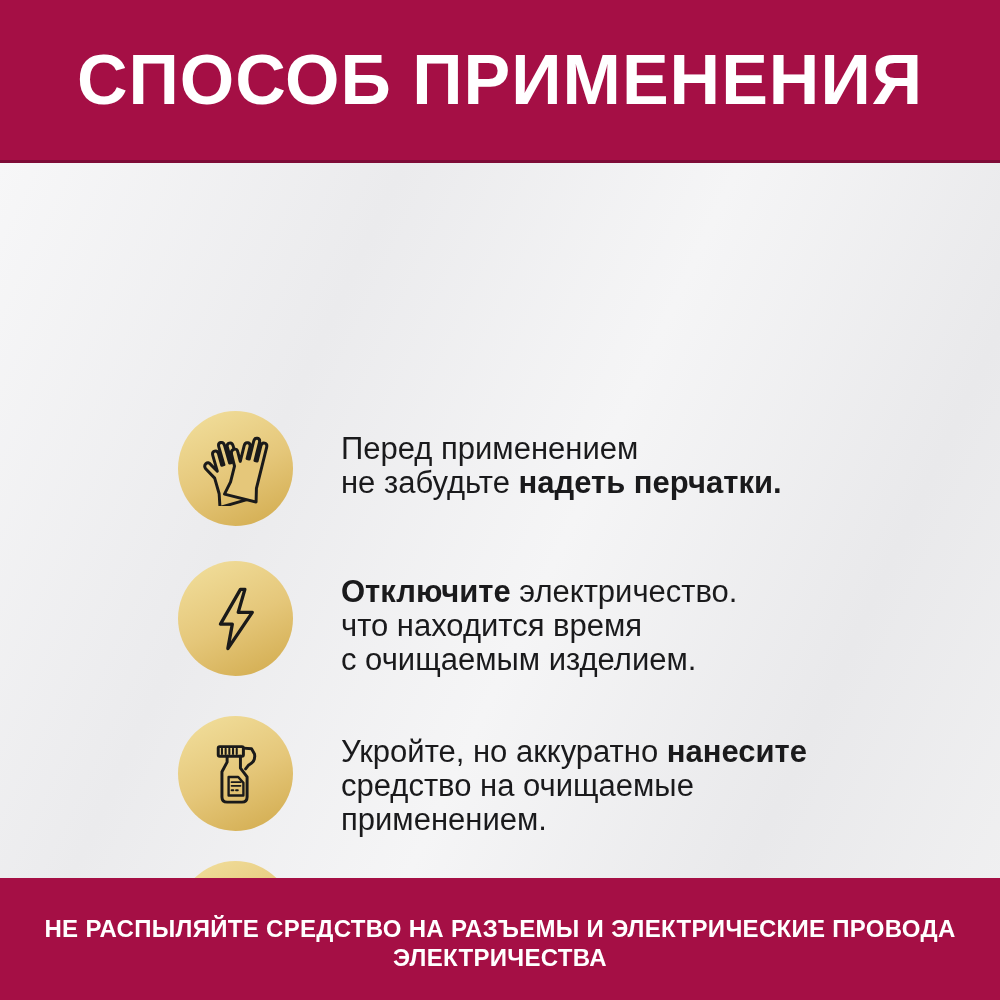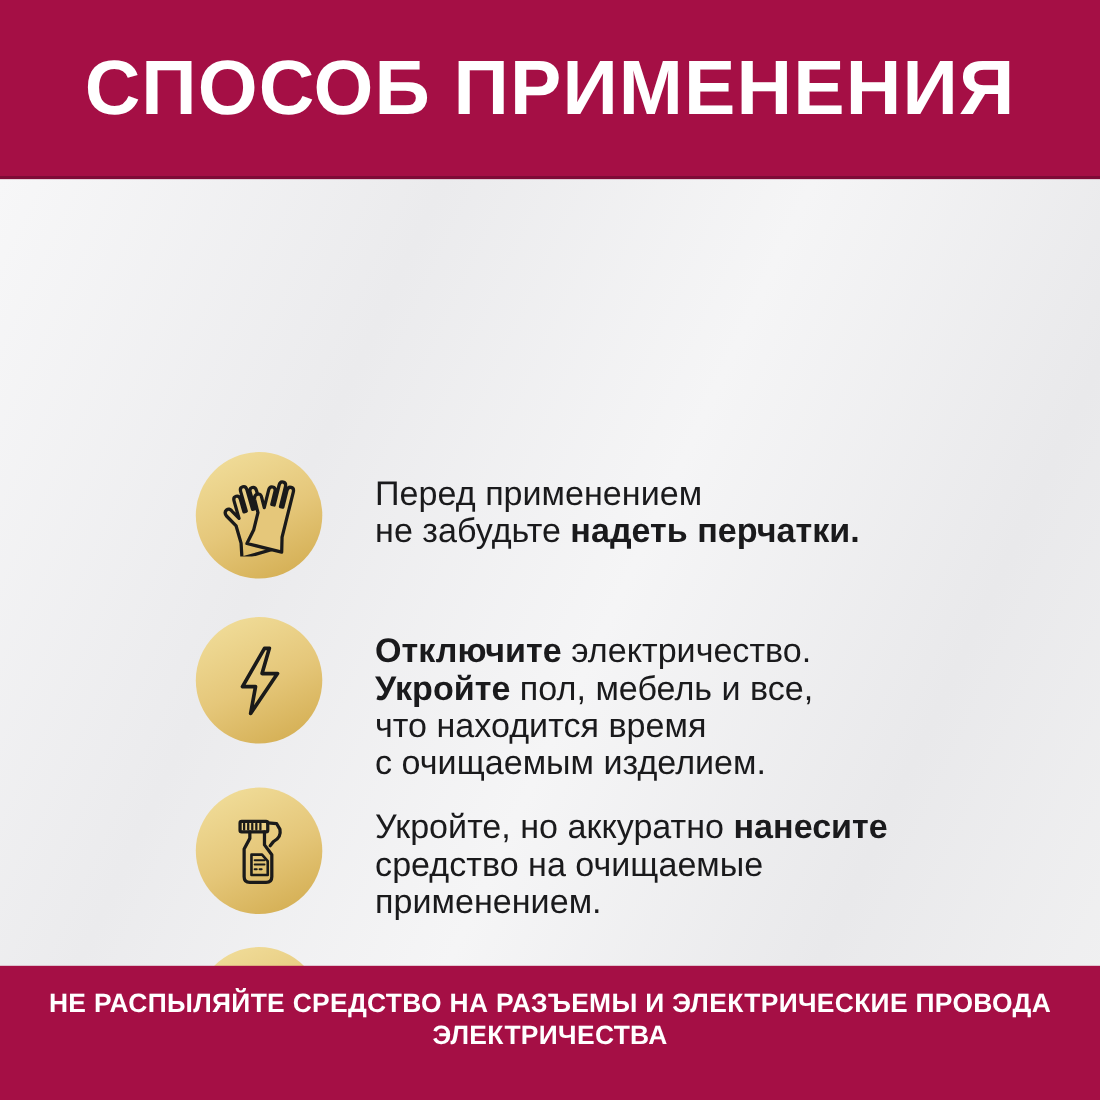--- a/index.html
+++ b/index.html
@@ -47,21 +47,21 @@
   .step-2 .step-text{margin-top:14px}
   .step-3 .step-text{margin-top:19px}
   .step-4 .step-text{margin-top:28px}
   .step-text .line{white-space:nowrap;}
   .b{font-weight:700;}
   
   .footer{
     position:absolute;top:878px;left:0;width:1000px;height:122px;
     background:var(--accent);
     display:flex;flex-direction:column;align-items:center;justify-content:flex-start;
-    padding-top:20px;box-sizing:border-box;
+    padding-top:36px;box-sizing:border-box;
   }
   .footer-line{
     color:var(--white);font-weight:700;font-size:24px;line-height:29px;
     letter-spacing:0.3px;white-space:nowrap;text-align:center;
   }
   
   .ic{stroke:#1a1a1a;fill:none;stroke-linecap:round;stroke-linejoin:round;}
 </style>
 </head>
 <body>
@@ -91,21 +91,20 @@
   </div>
 
   <div class="step step-2">
     <div class="badge">
           <svg viewBox="0 0 100 100">
     <path class="ic" stroke-width="4.5" d="M56,10 L29,57 L45,57 L39,90 L72,41 L53,41 L62,10 Z"></path>
   </svg>
         </div>
     <div class="step-text">
           <div class="line"><span class="b">Отключите</span><span> электричество.</span></div>
-          <div class="line"><span class="b">Укройте</span><span> пол, мебель и все,</span></div>
           <div class="line"><span>что находится время</span></div>
           <div class="line"><span>с очищаемым изделием.</span></div>
         </div>
   </div>
 
   <div class="step step-3">
     <div class="badge">
           <svg viewBox="0 0 100 100">
     <rect class="ic" stroke-width="4" x="26" y="13" width="34" height="13" rx="2"></rect>
     <path class="ic" stroke-width="2.8" d="M31,16 V23 M36,16 V23 M41,16 V23 M46,16 V23 M51,16 V23"></path>

